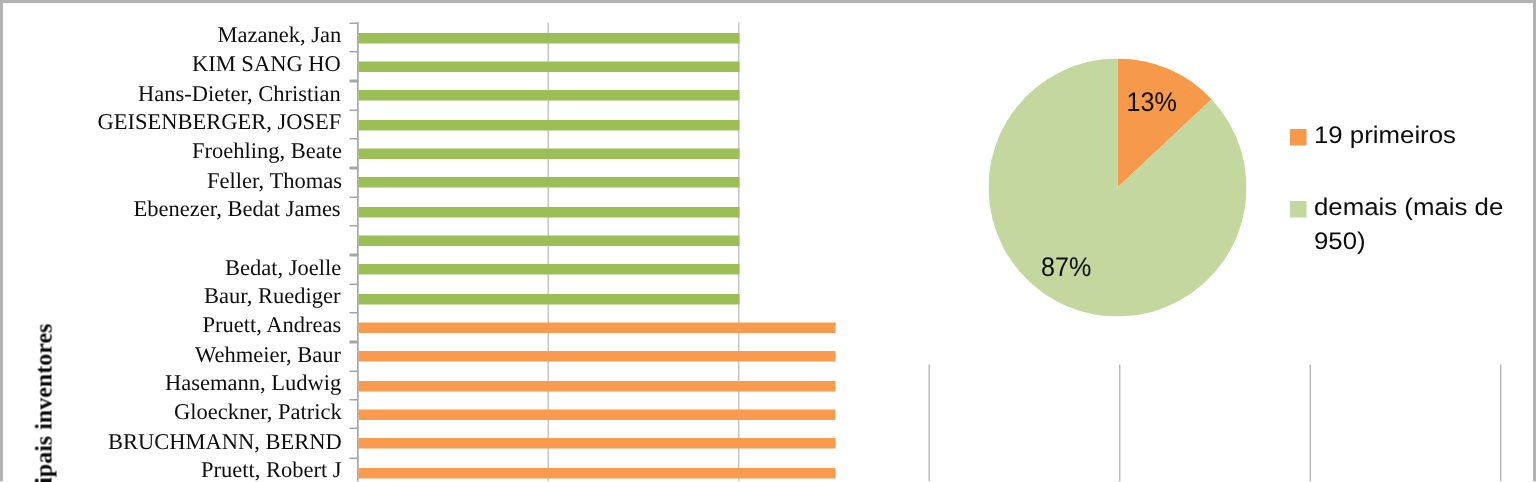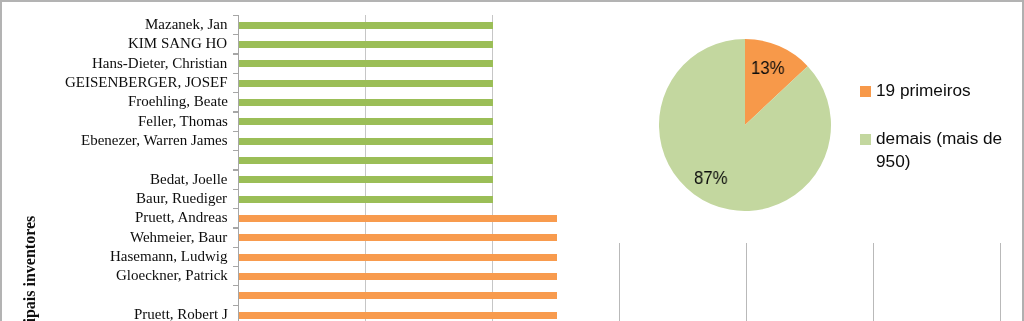--- a/index.html
+++ b/index.html
@@ -101,27 +101,28 @@
         <div class="bar" style="left: 239.2px; top: 292.24px; width: 317.5px; background: rgb(248, 155, 78);"></div>
         <div class="bar" style="left: 239.2px; top: 311.56px; width: 317.5px; background: rgb(248, 155, 78);"></div>
       </div>
     <div id="yaxis-title">principais inventores</div>
   <div class="cat-label" style="right: 392.5px; top: 17.16px;">Mazanek, Jan</div>
       <div class="cat-label" style="right: 392.5px; top: 36.48px;">KIM SANG HO</div>
       <div class="cat-label" style="right: 392.5px; top: 55.8px;">Hans-Dieter, Christian</div>
       <div class="cat-label" style="right: 392.5px; top: 75.12px;">GEISENBERGER, JOSEF</div>
       <div class="cat-label" style="right: 392.5px; top: 94.44px;">Froehling, Beate</div>
       <div class="cat-label" style="right: 392.5px; top: 113.76px;">Feller, Thomas</div>
-      <div class="cat-label" style="right: 392.5px; top: 133.08px;">Ebenezer, Warren James</div>
+      <div class="cat-label" style="right: 392.5px; top: 133.08px;">Ebenezer, Bedat James</div>
       <div class="cat-label" style="right: 392.5px; top: 171.72px;">Bedat, Joelle</div>
       <div class="cat-label" style="right: 392.5px; top: 191.04px;">Baur, Ruediger</div>
       <div class="cat-label" style="right: 392.5px; top: 210.36px;">Pruett, Andreas</div>
       <div class="cat-label" style="right: 392.5px; top: 229.68px;">Wehmeier, Baur</div>
       <div class="cat-label" style="right: 392.5px; top: 249px; text-align: center;">Hasemann, Ludwig</div>
       <div class="cat-label" style="right: 392.5px; top: 268.32px;">Gloeckner, Patrick</div>
+      <div class="cat-label" style="right: 392.5px; top: 287.64px;">BRUCHMANN, BERND</div>
       <div class="cat-label" style="right: 392.5px; top: 306.96px;">Pruett, Robert J</div>
     </div>
 
   <div id="piechart" style="left: 658.8px; top: 39px; width: 172px; height: 172px;"><svg width="172" height="172" viewBox="0 0 172 172">
         <path d="M 86 86 L 86.00 0.00 A 86 86 0 0 1 148.69 27.13 Z" fill="#f7994a"></path>
         <path d="M 86 86 L 148.69 27.13 A 86 86 0 1 1 86.00 0.00 Z" fill="#c3d79f"></path>
       </svg></div>
   <div id="pie-legend">
       <div class="legend-swatch" style="left: 859.8px; top: 86px; background: rgb(247, 153, 74);"></div>
       <div class="legend-text" style="left: 876.4px; top: 80px;"><span>19 primeiros</span></div>

